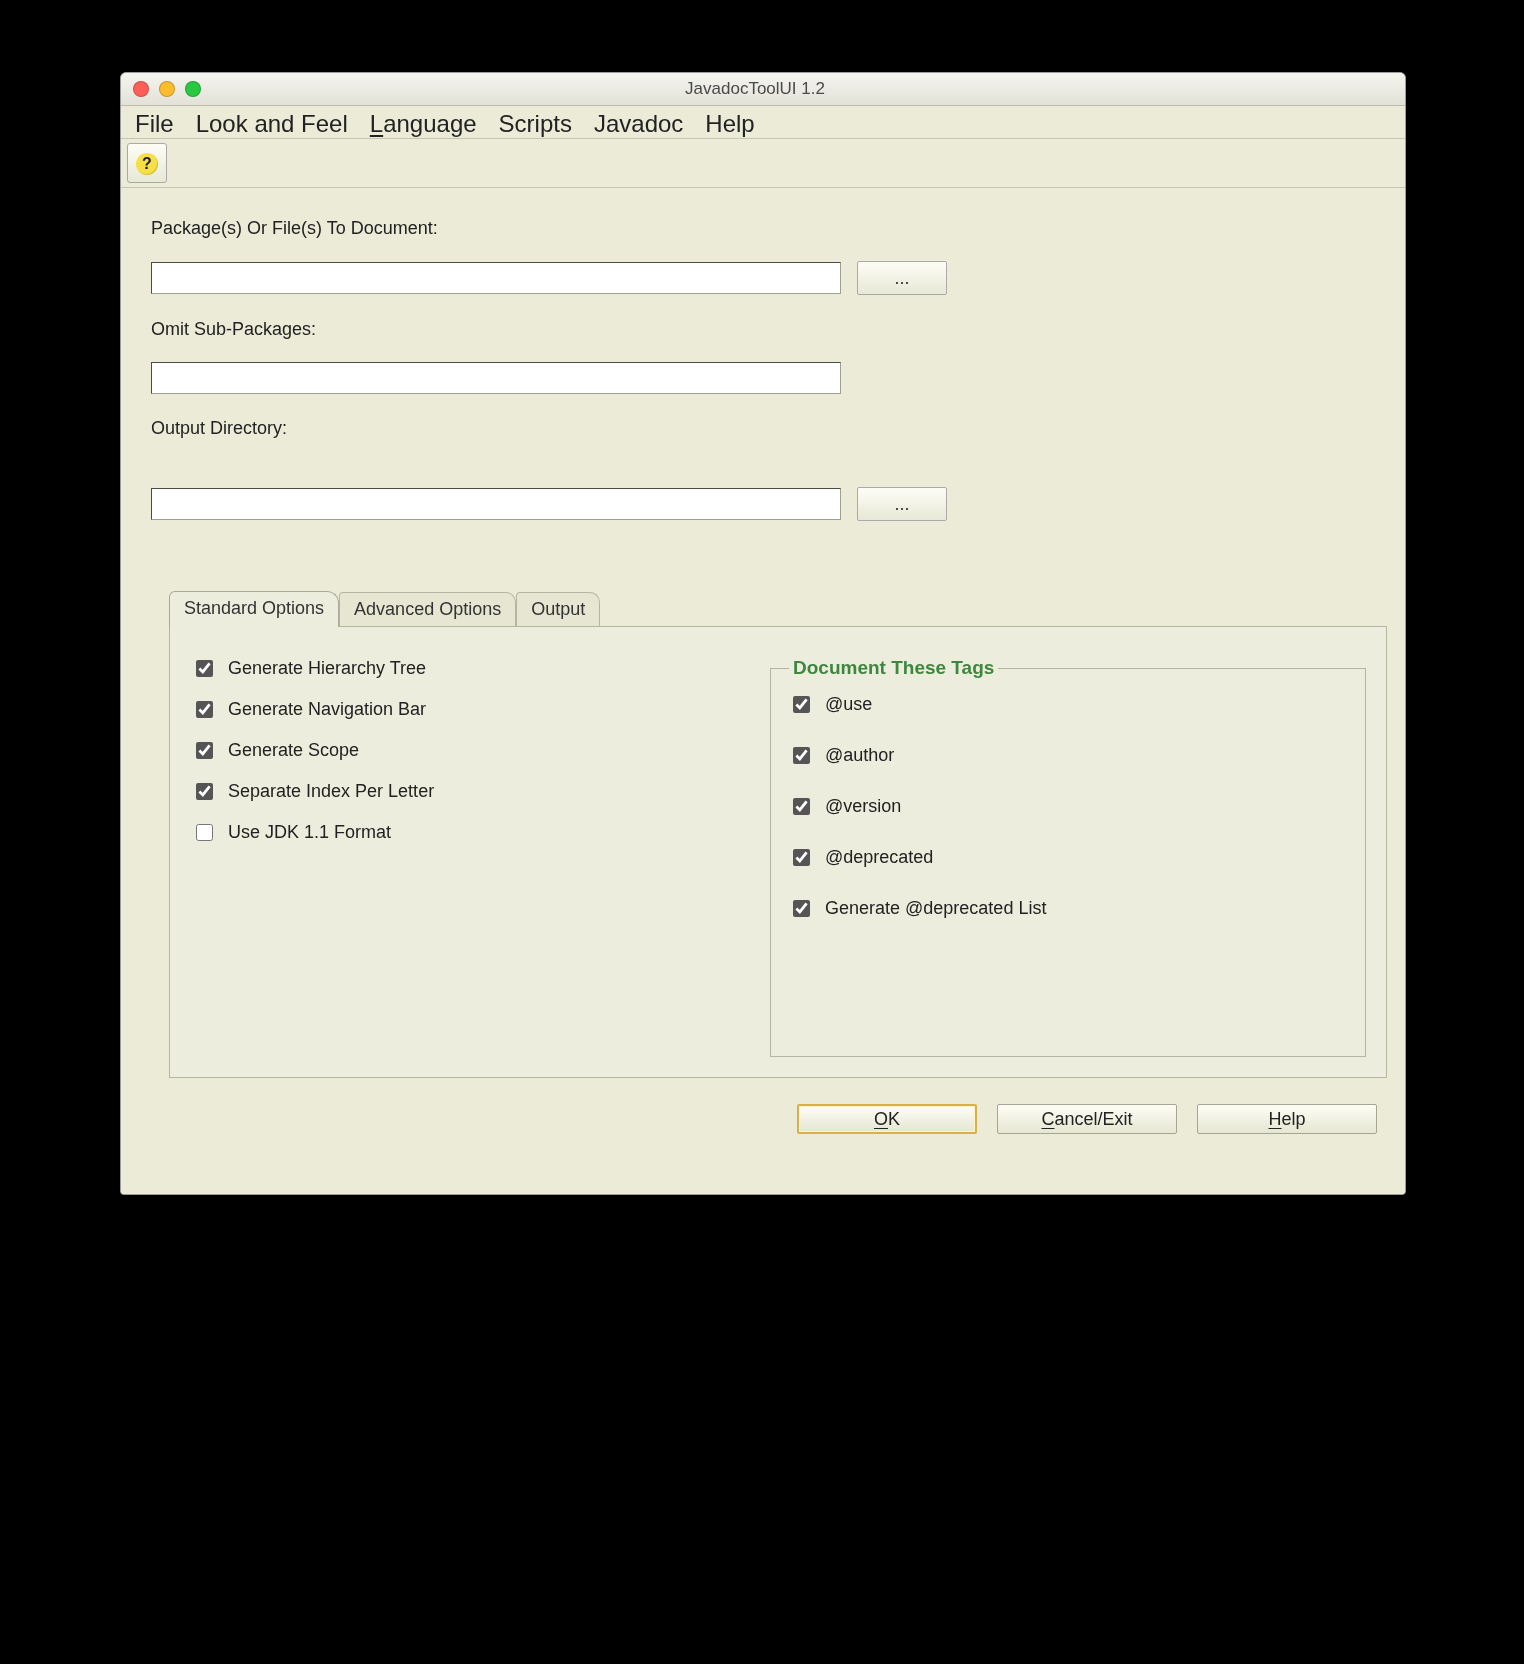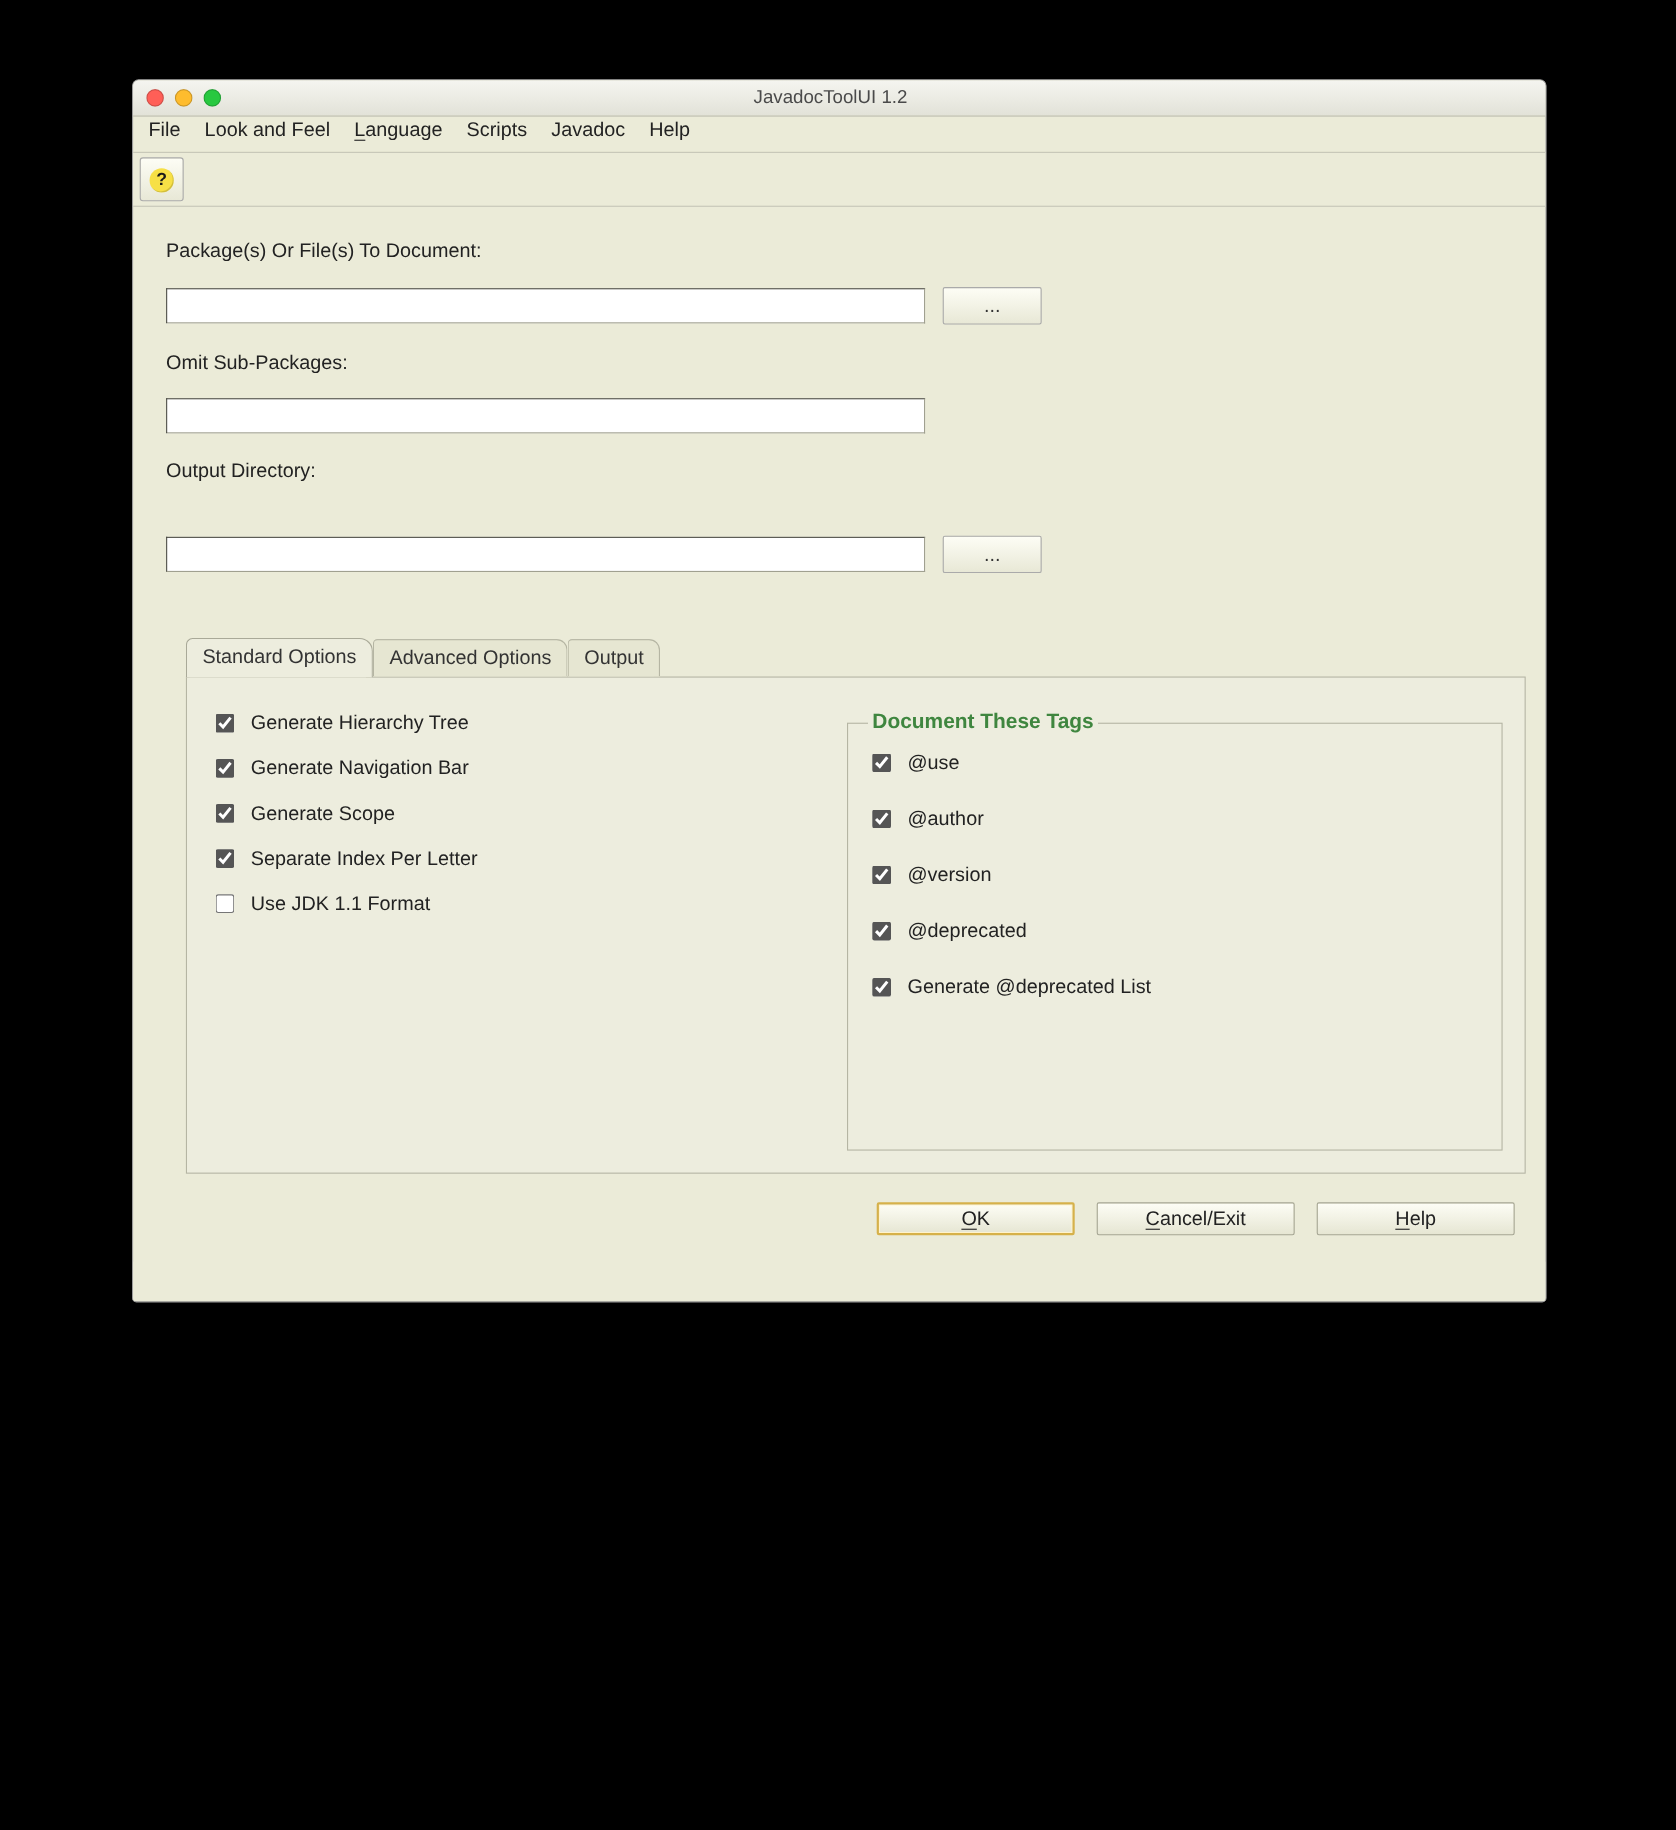--- a/index.html
+++ b/index.html
@@ -49,24 +49,24 @@
     left:0; right:16px;
     text-align:center;
     font-size:17px;
     color:#4a4a4a;
     pointer-events:none;
   }
   
   .menubar {
     height: 30px;
     display:flex;
-    align-items:flex-start;
+    align-items:flex-end;
     gap: 22px;
     padding: 2px 14px 0 14px;
-    font-size:18px;
+    font-size:24px;
     color:#222;
   }
   .menubar span { cursor: default; }
   .underline-first-letter {
     text-decoration: underline;
     text-underline-offset: 3px;
   }
   
   .toolbar {
     border-top: 1px solid #c5c5b6;
@@ -159,21 +159,21 @@
     font-size: 18px;
     margin: 8px 0 16px 0;
     color:#222;
   }
   input[type=radio], input[type=checkbox]{
     width:17px; height:17px;
     accent-color:#555;
   }
   
   .tab-area {
-    margin-top: 35px;
+    margin-top: 46px;
     padding-left: 18px;
   }
   .tab-strip {
     display:flex;
     align-items:flex-end;
     font-size:18px;
   }
   .tab {
     padding: 6px 14px 6px 14px;
     border:1px solid #b5b5a3;

